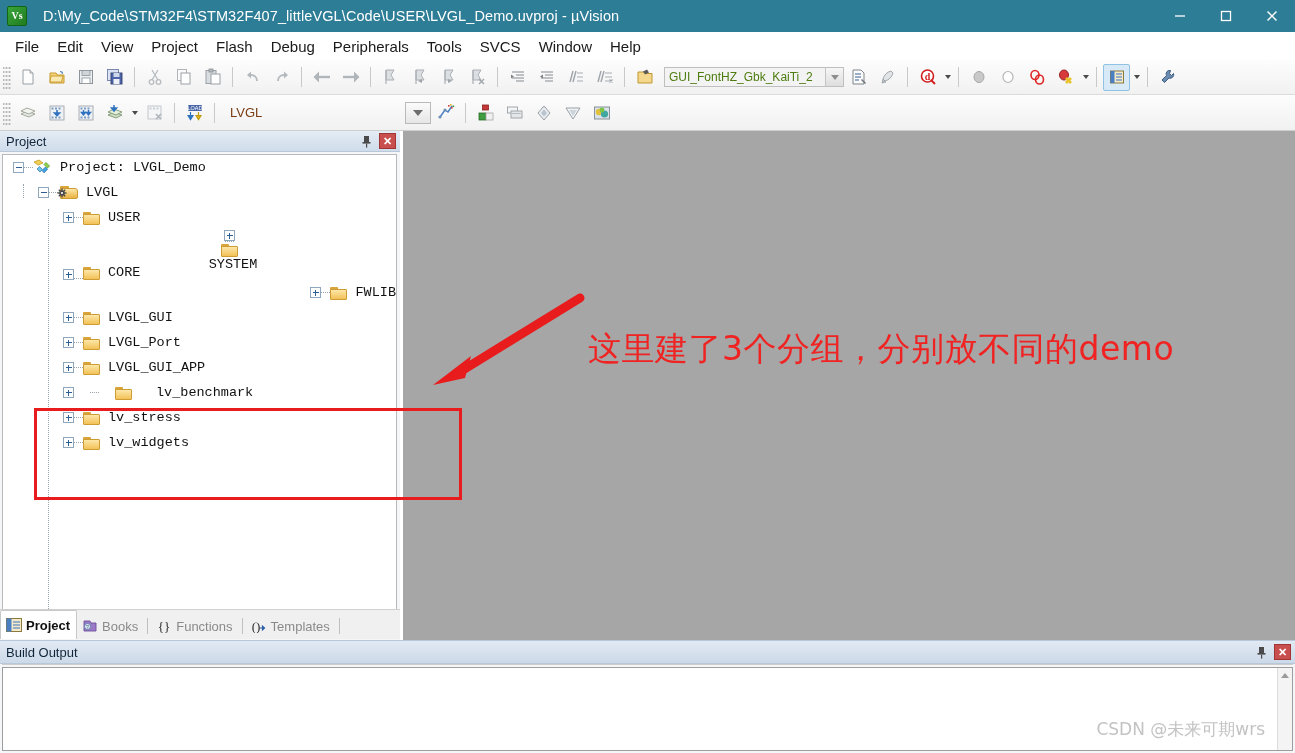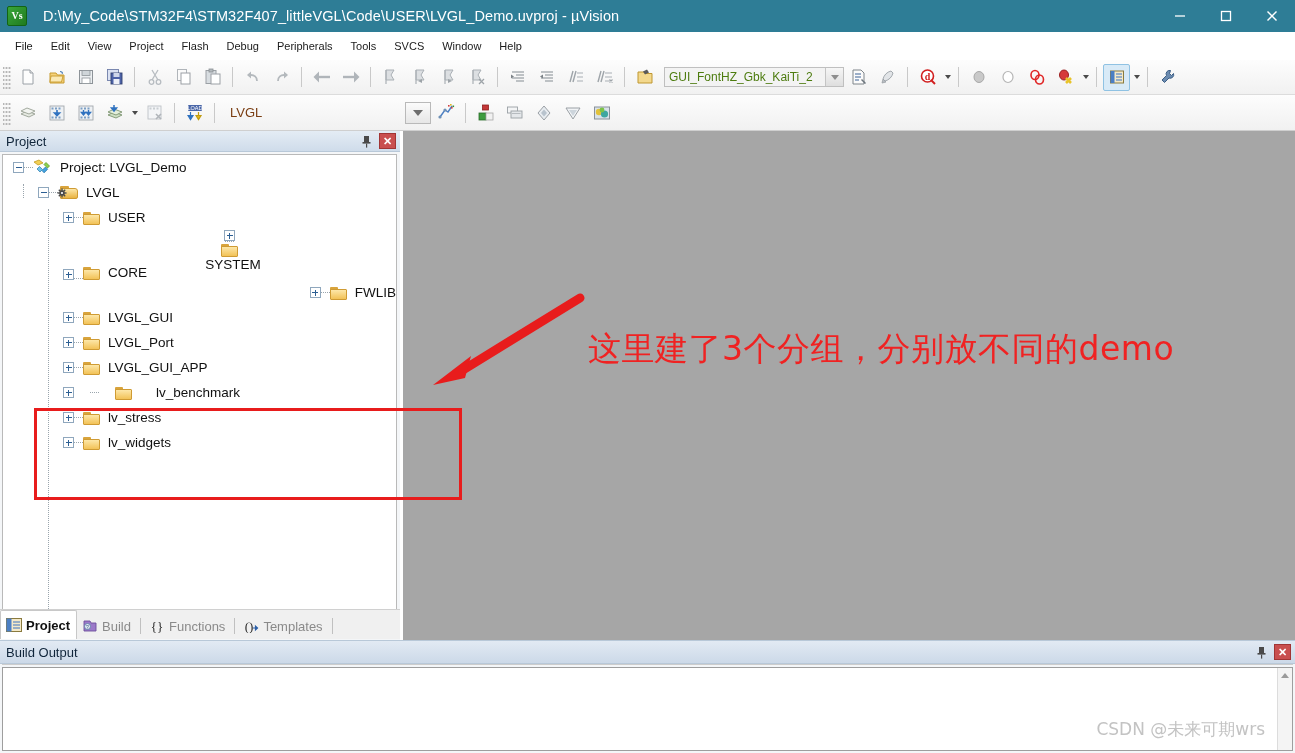--- a/index.html
+++ b/index.html
@@ -77,21 +77,21 @@
     position: absolute;
     left: 0; top: 32px;
     width: 1295px; height: 28px;
     background: #ffffff;
     display: flex;
     align-items: center;
     padding-left: 6px;
     box-sizing: border-box;
   }
   .menu-item {
-    font-size: 11px;
+    font-size: 15px;
     color: #1a1a1a;
     padding: 3px 9px;
     white-space: nowrap;
   }
 
   
   .toolbar {
     position: absolute;
     left: 0;
     width: 1295px;
@@ -346,20 +346,21 @@
   .proj-icon {
     width: 20px; height: 16px;
     position: relative;
     flex: 0 0 auto;
   }
   .node-label {
     font-size: 13.5px;
     color: #111111;
     margin-left: 7px;
     flex: 0 0 auto;
+    font-family: Liberation Mono, monospace;
   }
   .vline {
     position: absolute;
     width: 1px;
     border-left: 1px dotted #9aa5ad;
   }
 
   
   .panel-tabs {
     position: absolute;
@@ -1052,21 +1053,21 @@
       <span>Project</span>
     </div>
     <div class="ptab">
       <span class="ptab-icon">
         <svg width="16" height="14" viewBox="0 0 16 14">
             <path d="M2 2h6l1 2h5v8H2z" fill="#9b79c9" stroke="#6d4f9c" stroke-width="0.9"></path>
             <circle cx="5.5" cy="7.5" r="3" fill="#dfe7f0" stroke="#5b7fa8" stroke-width="0.9"></circle>
             <text x="5.5" y="10" font-size="5" fill="#35587f" text-anchor="middle" font-family="Liberation Sans, sans-serif">?</text>
           </svg>
       </span>
-      <span>Build</span>
+      <span>Books</span>
     </div>
     <div class="ptab-sep"></div>
     <div class="ptab">
       <span class="ptab-icon">
         <svg width="16" height="14" viewBox="0 0 16 14">
             <text x="8" y="12" font-size="13" fill="#2b2b2b" text-anchor="middle" font-family="Liberation Serif, serif">{}</text>
           </svg>
       </span>
       <span>Functions</span>
     </div>

